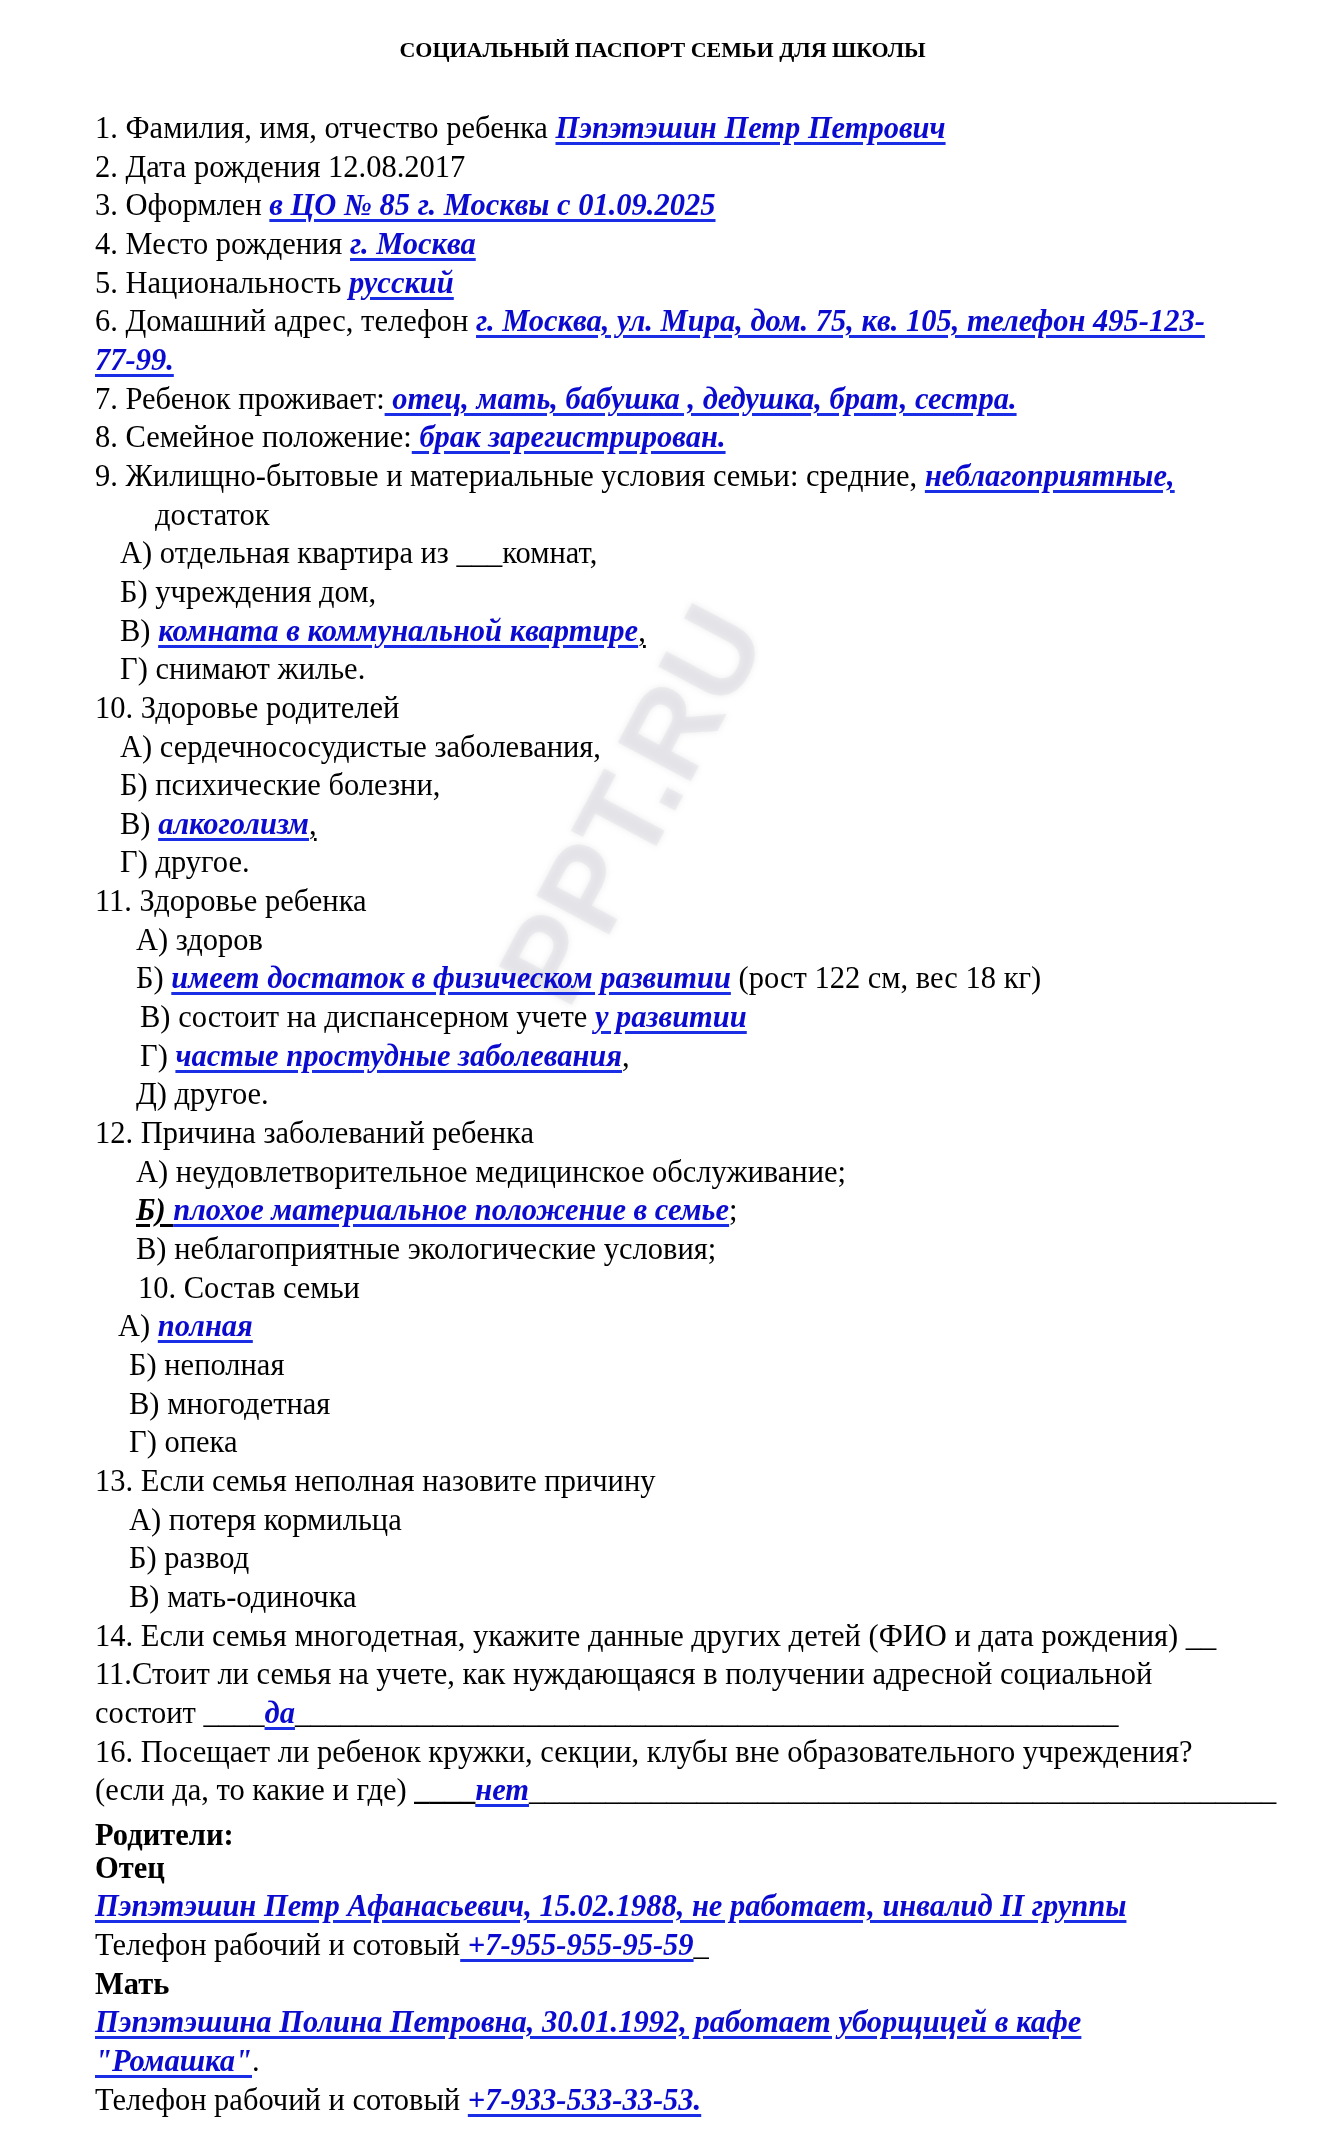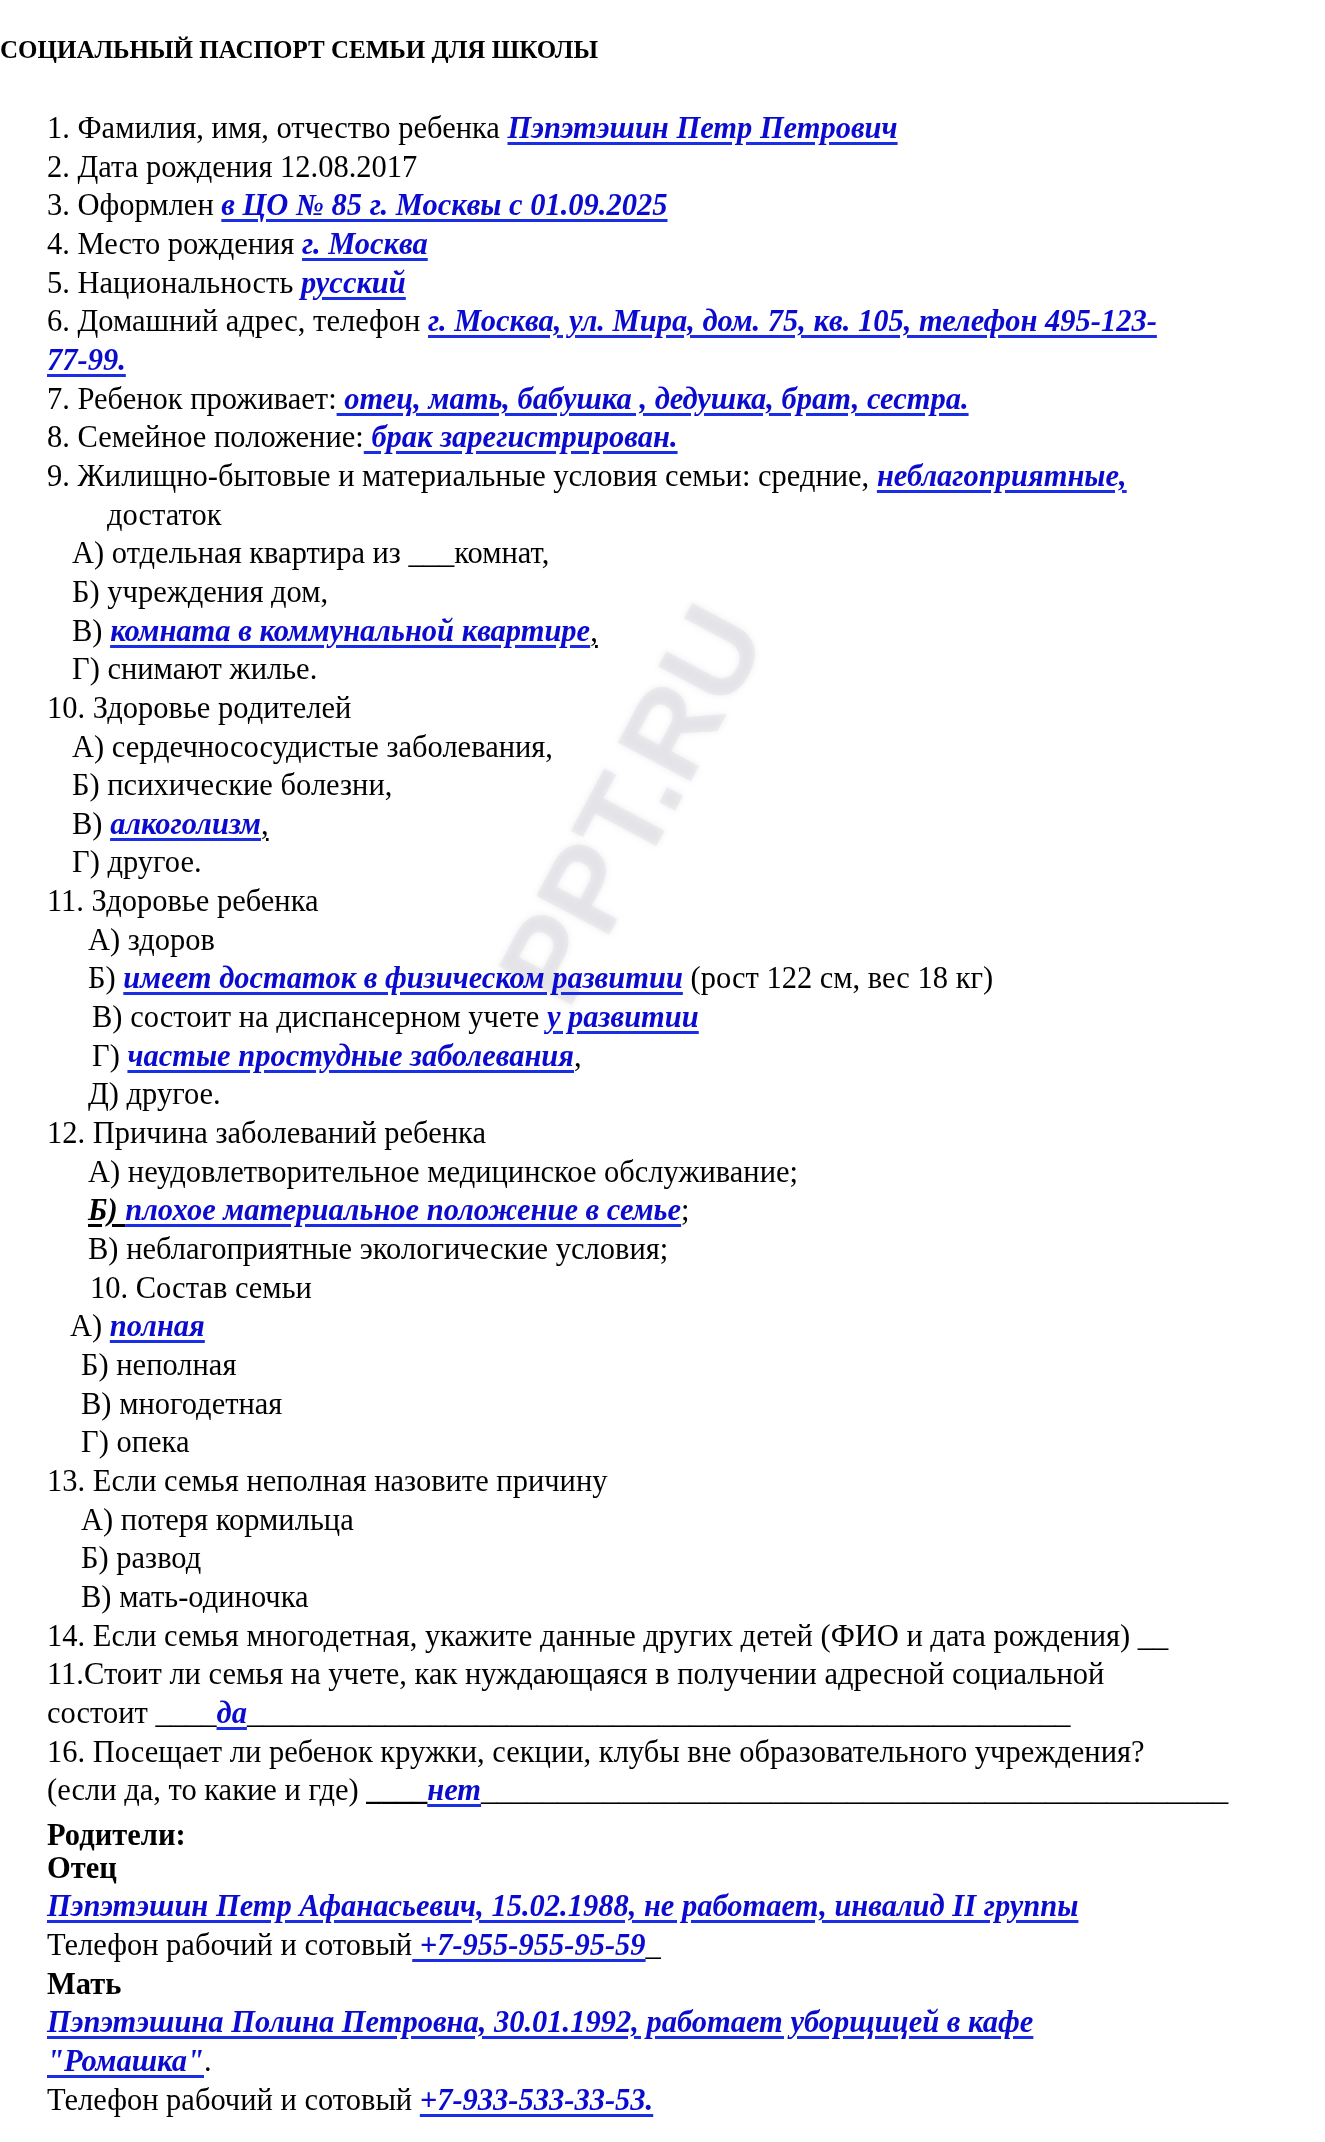--- a/index.html
+++ b/index.html
@@ -1,20 +1,20 @@
 <!DOCTYPE html>
 <html><head>
 <meta charset="utf-8">
 <style>
   html, body { margin: 0; padding: 0; background: #ffffff; }
   body { width: 1325px; height: 2142px; position: relative; overflow: hidden;
          font-family: "Liberation Serif", "DejaVu Serif", serif; color: #000; }
-  .title { position: absolute; left: 0; width: 1325px; top: 30px; 
-           font-weight: bold; font-size: 25px; line-height: 40px; }
-  .line { position: absolute; white-space: nowrap; font-size: 30.5px; line-height: 38px; }
+  .title { position: absolute; left: 0; width: 1325px; top: 30px; text-align: center;
+           font-weight: bold; font-size: 22px; line-height: 40px; }
+  .line { position: absolute; white-space: nowrap; font-size: 30.5px; line-height: 38px; margin-left: 48px; }
   .ans { color: #0b0bd0; font-weight: bold; font-style: italic;
          text-decoration: underline; text-decoration-color: #1a2ee6;
          text-decoration-thickness: 3px; text-underline-offset: 4px; }
   .blk-ul { text-decoration: underline; text-decoration-thickness: 3px; text-underline-offset: 4px; }
   .bold { font-weight: bold; }
   .bi-ul { font-weight: bold; font-style: italic; text-decoration: underline;
            text-decoration-thickness: 3px; text-underline-offset: 4px; }
   .watermark { position: absolute; left: 470px; top: 960px; font-family: "Liberation Sans", sans-serif;
                font-weight: bold; font-size: 120px; color: rgba(200,200,210,0.22);
                transform: rotate(-62deg); transform-origin: left top; pointer-events: none;

